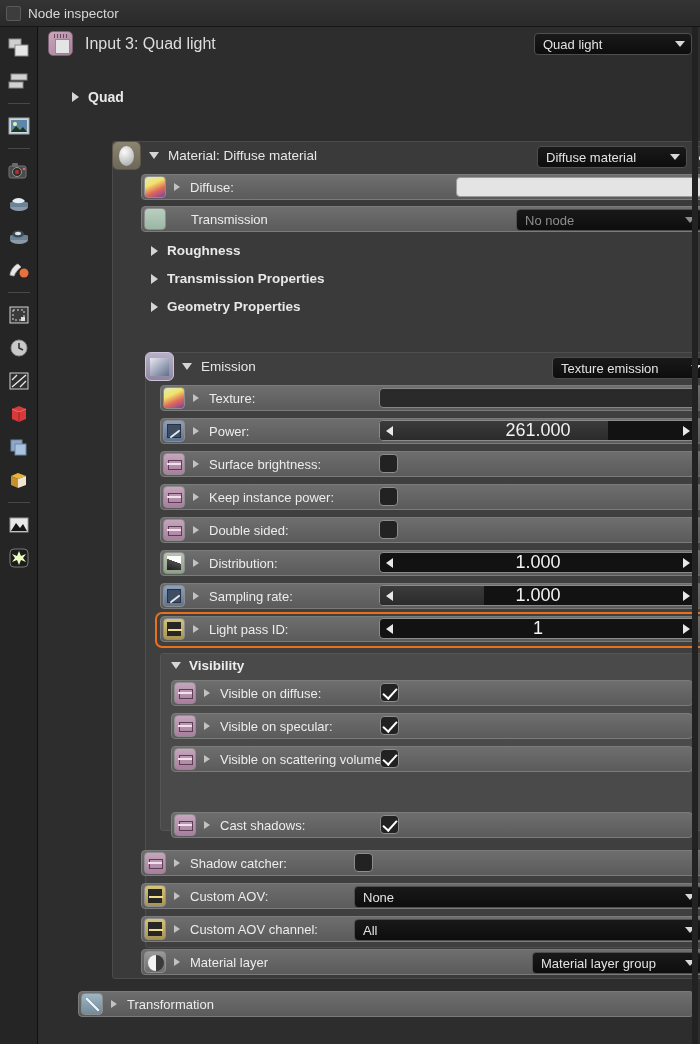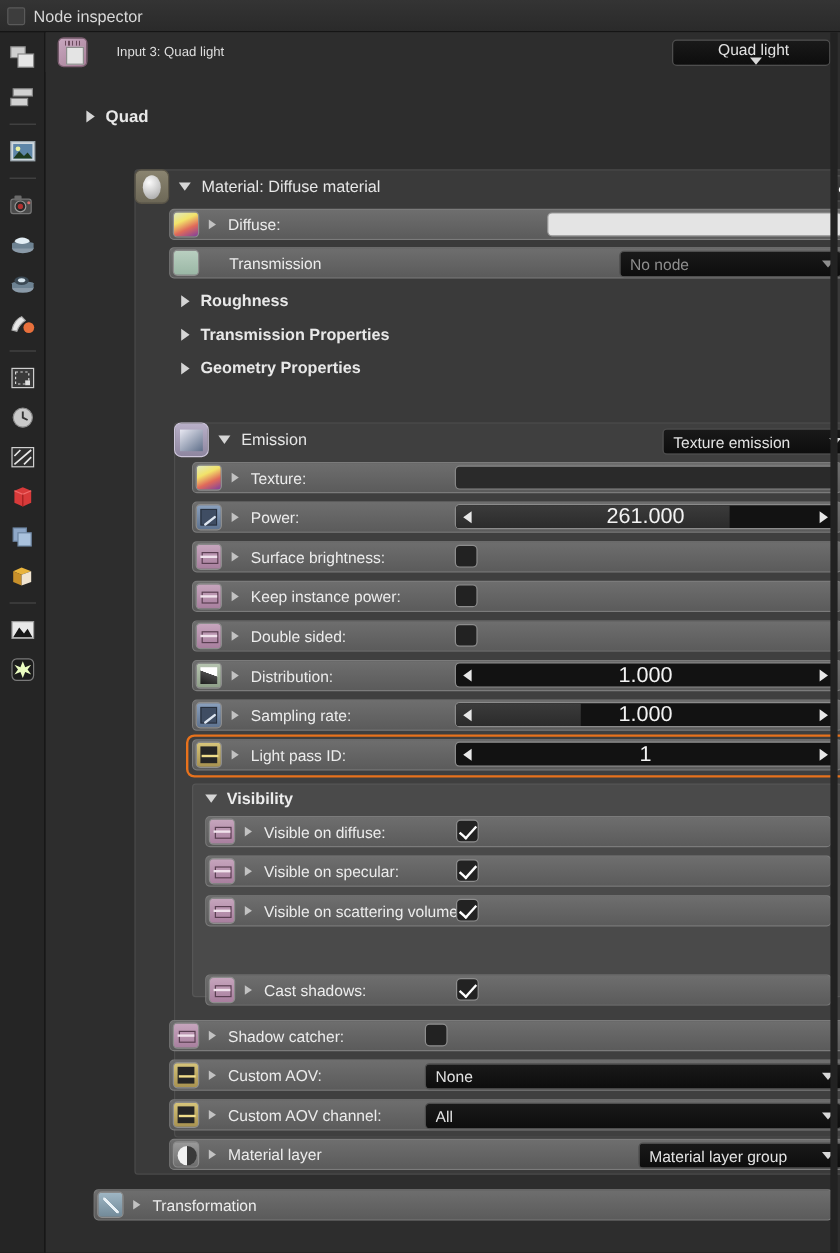--- a/index.html
+++ b/index.html
@@ -52,21 +52,21 @@
     border:1px solid #7d5f72; position:relative; overflow:hidden;
   }
   .node-thumb::after{
     content:""; position:absolute; left:6px; top:7px; width:13px; height:13px;
     background:#e4e4e4; border:1px solid #8d8d8d;
   }
   .node-thumb::before{
     content:""; position:absolute; left:5px; top:2px; width:15px; height:4px;
     background:repeating-linear-gradient(90deg,#6a4a5c 0 1px,transparent 1px 3px);
   }
-  .nodehead .nlabel{ margin-left:24px; font-size:11px; color:#dedede; }
+  .nodehead .nlabel{ margin-left:12px; font-size:16px; color:#dedede; }
 
   
   .dd{
     background:linear-gradient(#191919,#0d0d0d);
     border:1px solid #4e4e4e; border-radius:4px;
     height:22px; display:flex; align-items:center;
     padding:0 4px 0 8px; color:#e2e2e2; font-size:13px;
     position:relative; cursor:pointer; white-space:nowrap;
   }
   .dd .ddtext{ flex:1; overflow:hidden; }
@@ -334,21 +334,21 @@
         <path d="M11 3l2 5 5-2-3 4 3 4-5-2-2 5-2-5-5 2 3-4-3-4 5 2z" fill="#eafcc0"></path>
       </svg>
   </div>
 </div>
 
 <div class="panel">
 
   <div class="nodehead">
     <div class="node-thumb"></div>
     <span class="nlabel">Input 3: Quad light</span>
-    <div class="dd" style="position:absolute; right:8px; top:6px; width:132px;flex-direction:column;">
+    <div class="dd" style="position:absolute; right:8px; top:6px; width:158px;">
       <span class="ddtext">Quad light</span>
       <span class="caret"></span>
     </div>
   </div>
 
   <div class="quadrow" style="left:34px;">
     <span class="tri"></span>
     <span>Quad</span>
   </div>
 
@@ -356,20 +356,24 @@
 
     <div class="mat-thumb">
         <i></i>
       </div>
 
     <div class="mat-title">
       <span class="tri-d"></span>
       <span>Material: Diffuse material</span>
     </div>
 
+    <div class="dd mat-dd">
+      <span class="ddtext">Diffuse material</span>
+      <span class="caret"></span>
+    </div>
 
     <div class="eyebtn">
       <span class="eye"></span>
     </div>
 
     <div class="row" style="position:absolute; left:28px; top:32px; width:566px;">
       <span class="ico ic-grad"></span>
       <span class="tri tri-sm rtri"></span>
       <span class="rlabel">Diffuse:</span>
       <span class="txtfield" style="left:314px; top:2px; width:246px;"></span>

